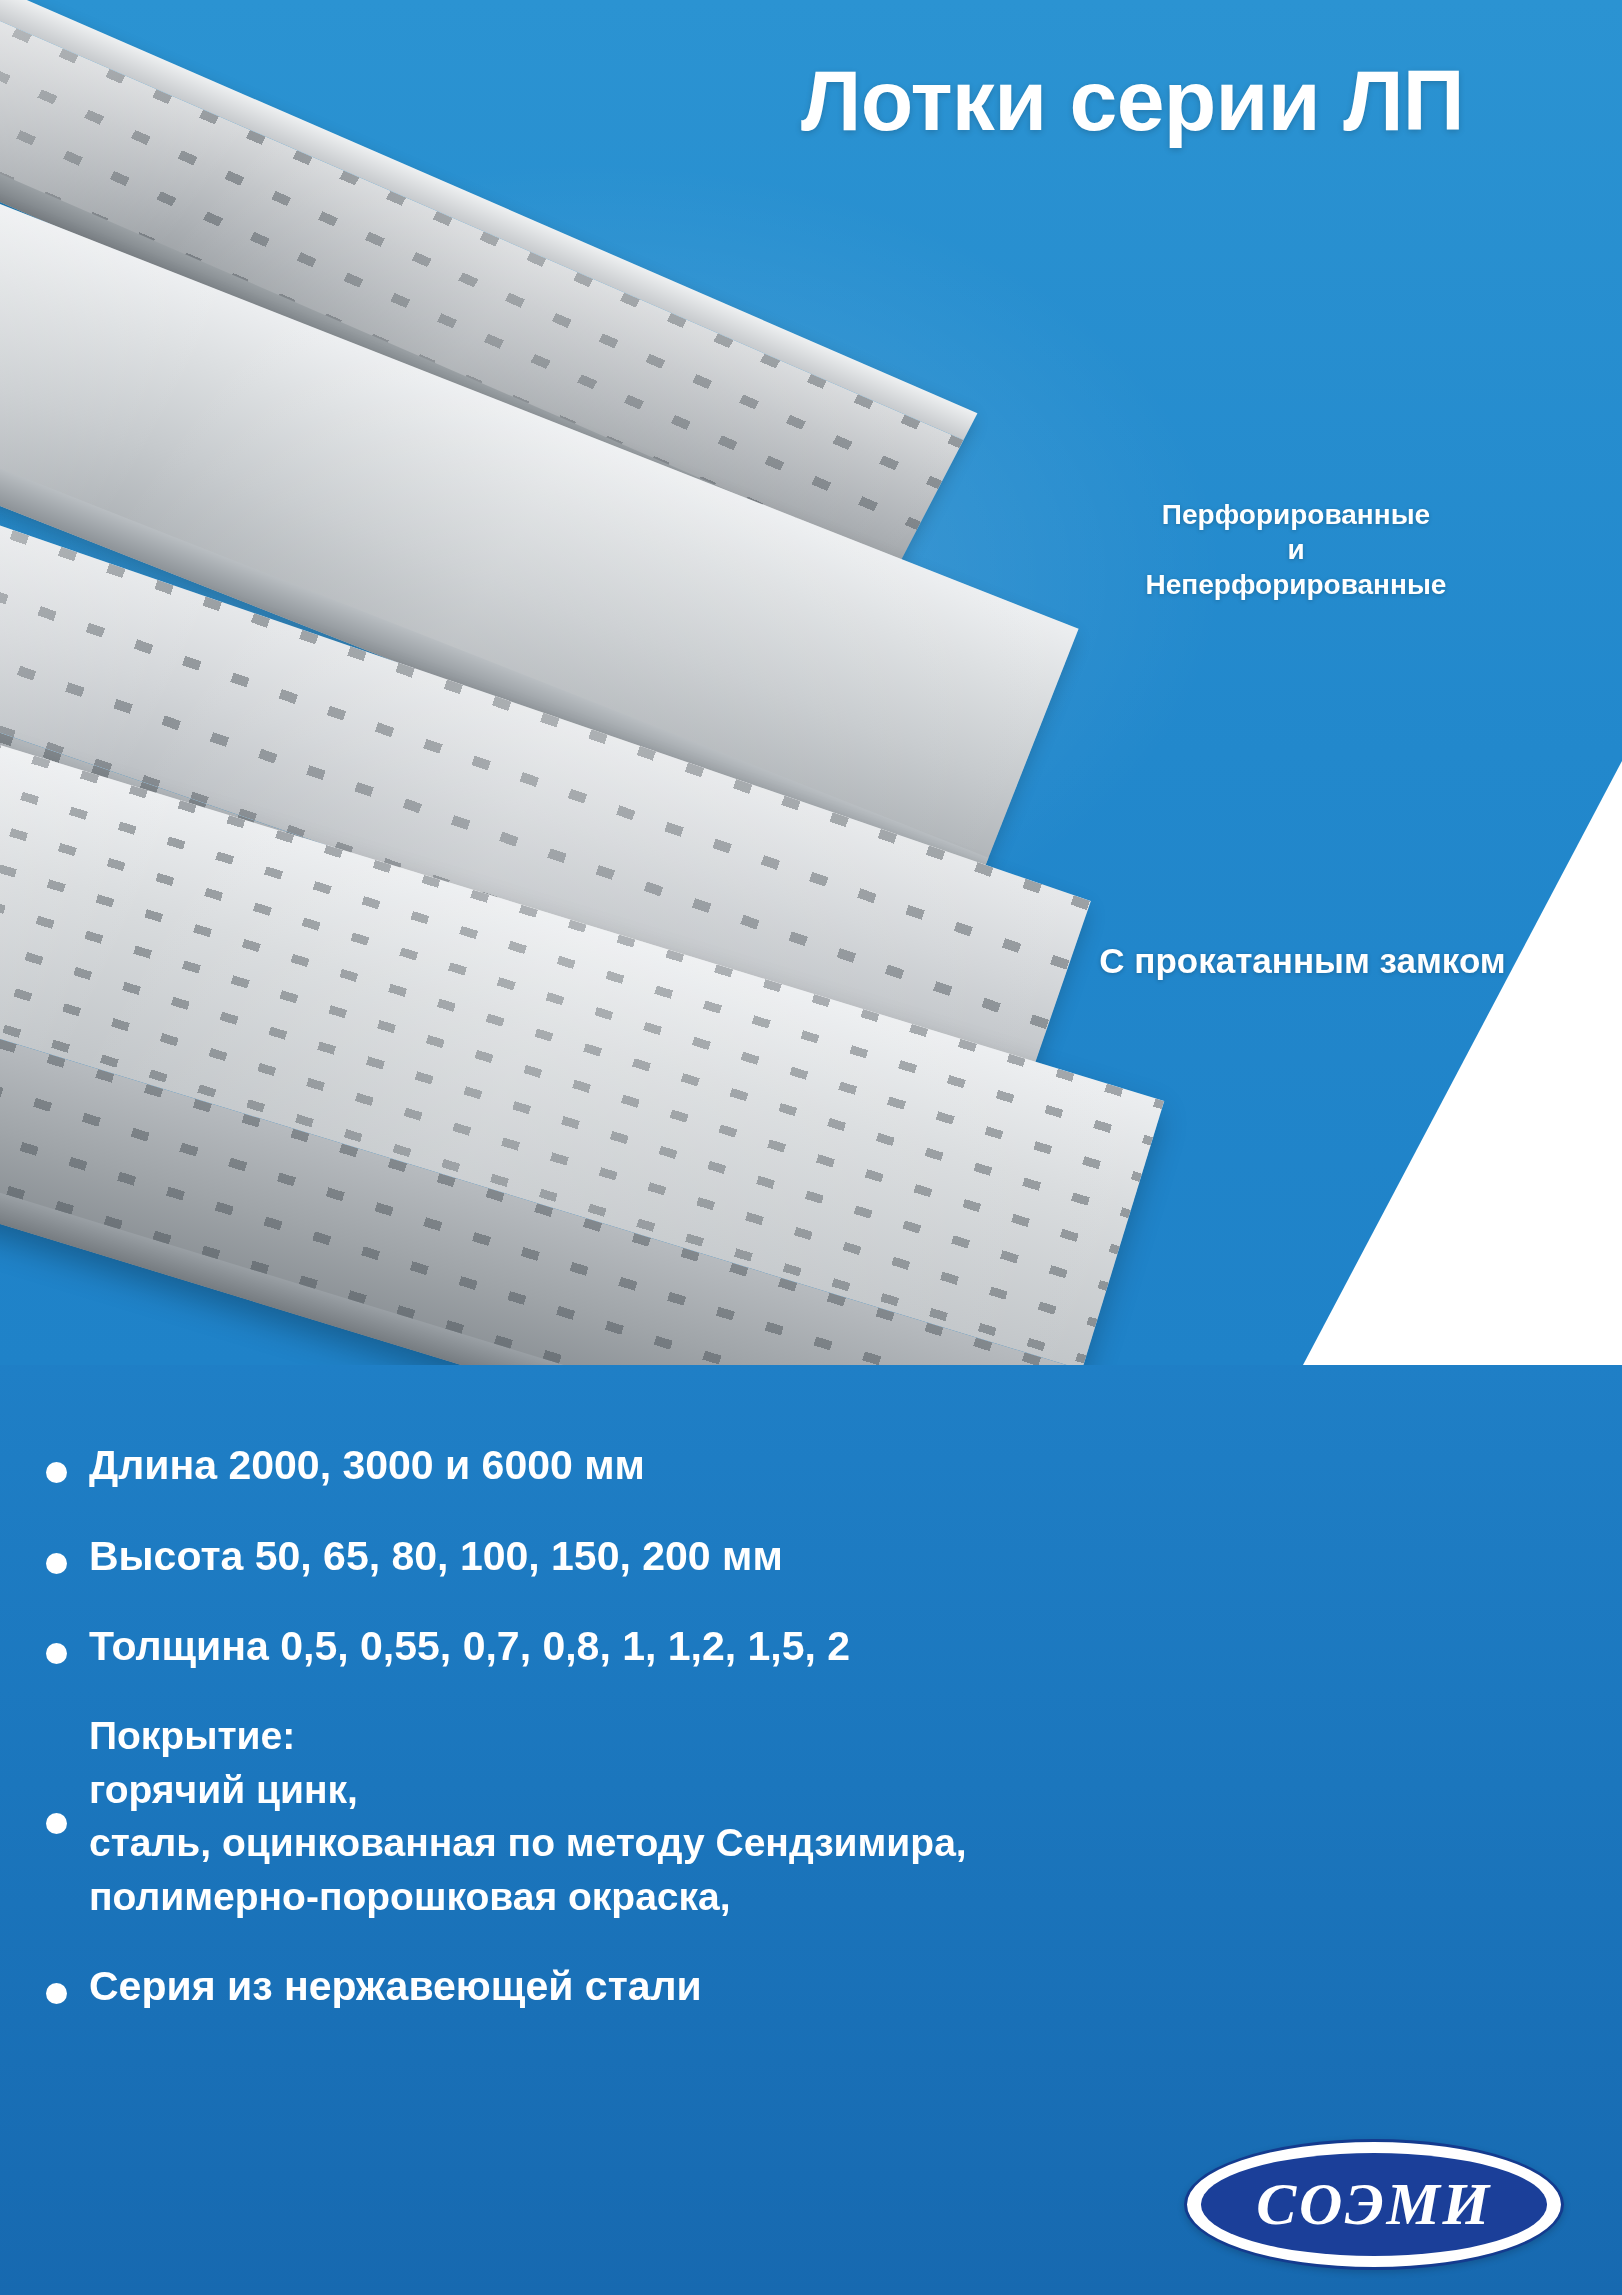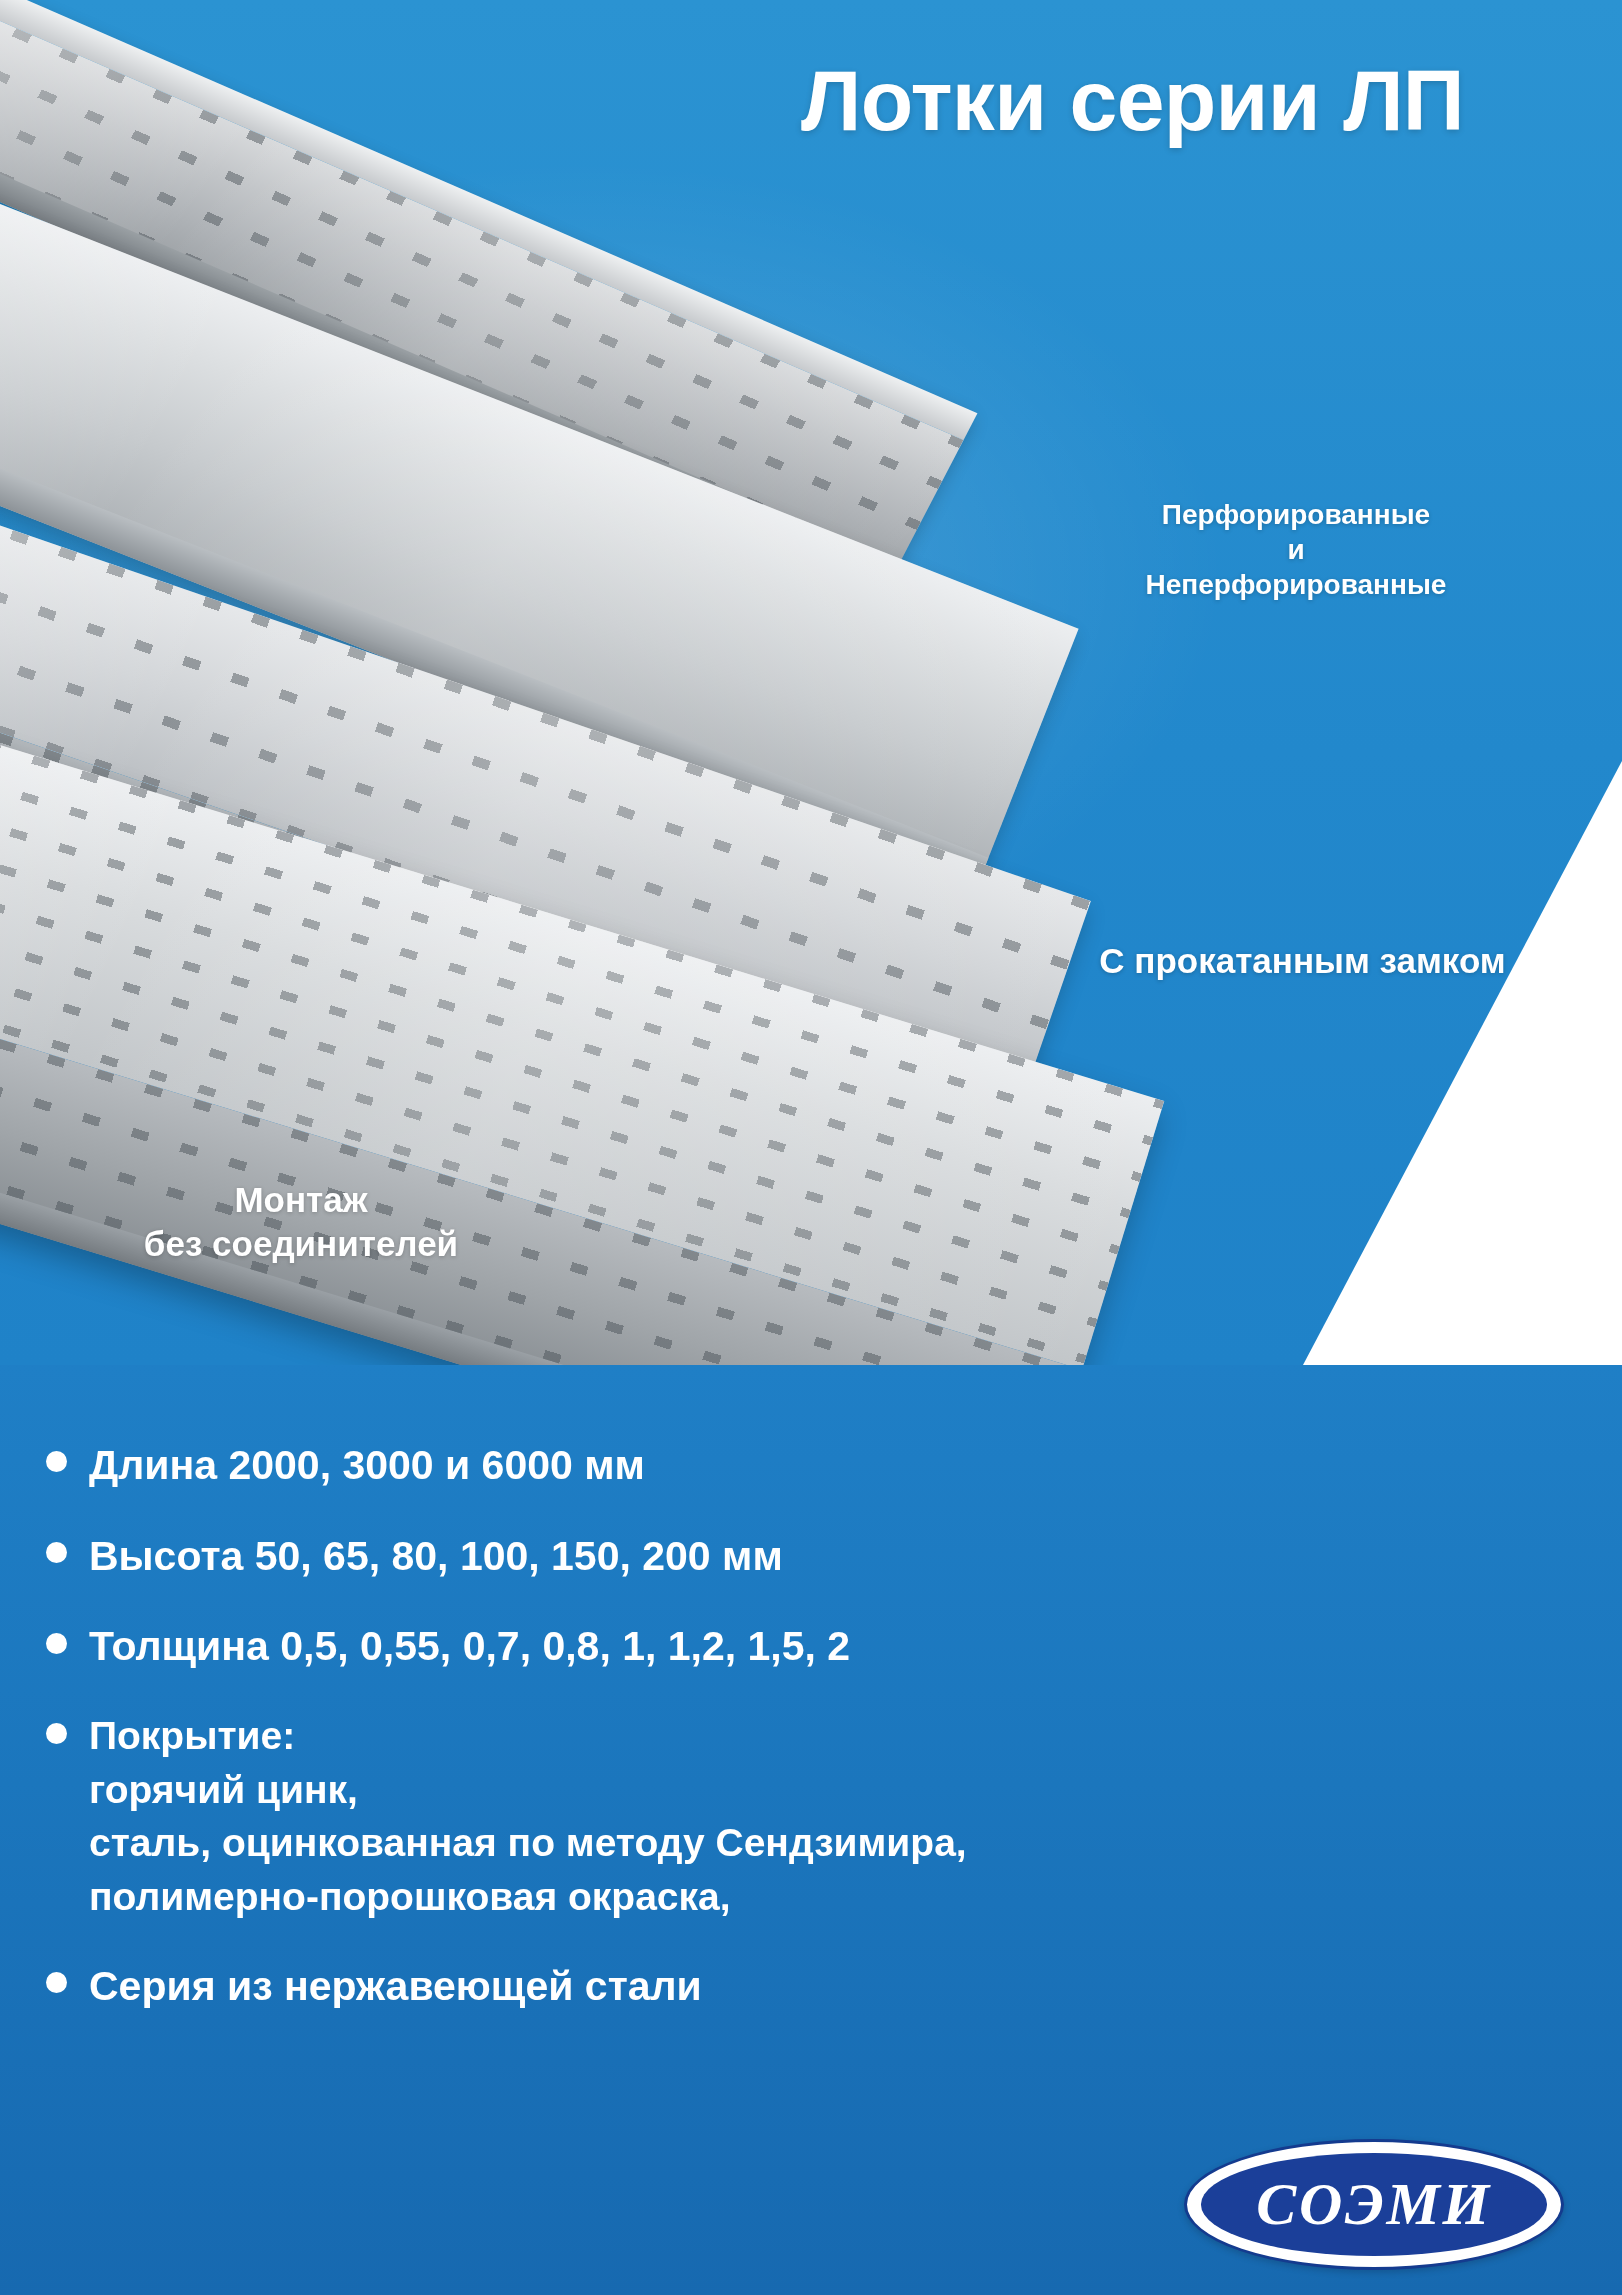--- a/index.html
+++ b/index.html
@@ -215,21 +215,21 @@
     overflow: hidden;
   }
   .specs-list {
     position: absolute;
     left: 46px;
     top: 72px;
     width: 1427px;
   }
   .spec-item {
     display: flex;
-    align-items: flex-start;
+    align-items: center;
     margin-bottom: 34px;
   }
   .bullet {
     flex: 0 0 auto;
     width: 21px;
     height: 21px;
     border-radius: 50%;
     background: #ffffff;
     margin-top: 14.4px;
     margin-right: 22px;
@@ -328,22 +328,20 @@
       </div>
 
     </div>
 
     <div class="hero-title">Лотки серии ЛП</div>
 
     <div class="label label-perf" style="white-space: pre-line;">Перфорированные
 и
 Неперфорированные</div>
     <div class="label label-lock">С прокатанным замком</div>
-    <div class="label label-mount" style="white-space: pre-line;">Монтаж
-без соединителей</div>
   </div>
 
   <div class="specs">
     <div class="specs-list">
 
       <div class="spec-item">
         <div class="bullet"></div>
         <div class="spec-text">Длина 2000, 3000 и 6000 мм</div>
       </div>
 

